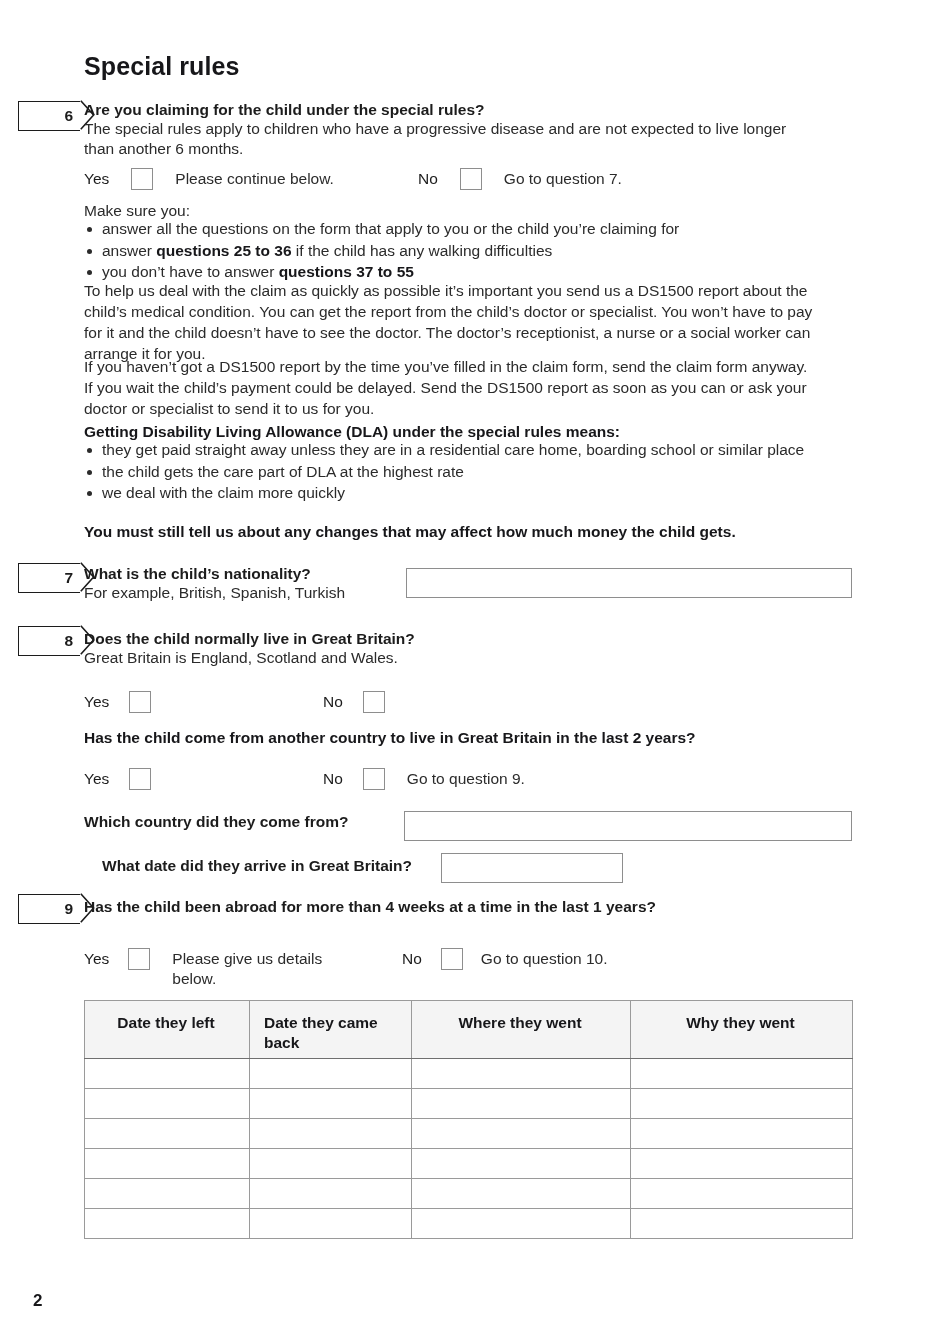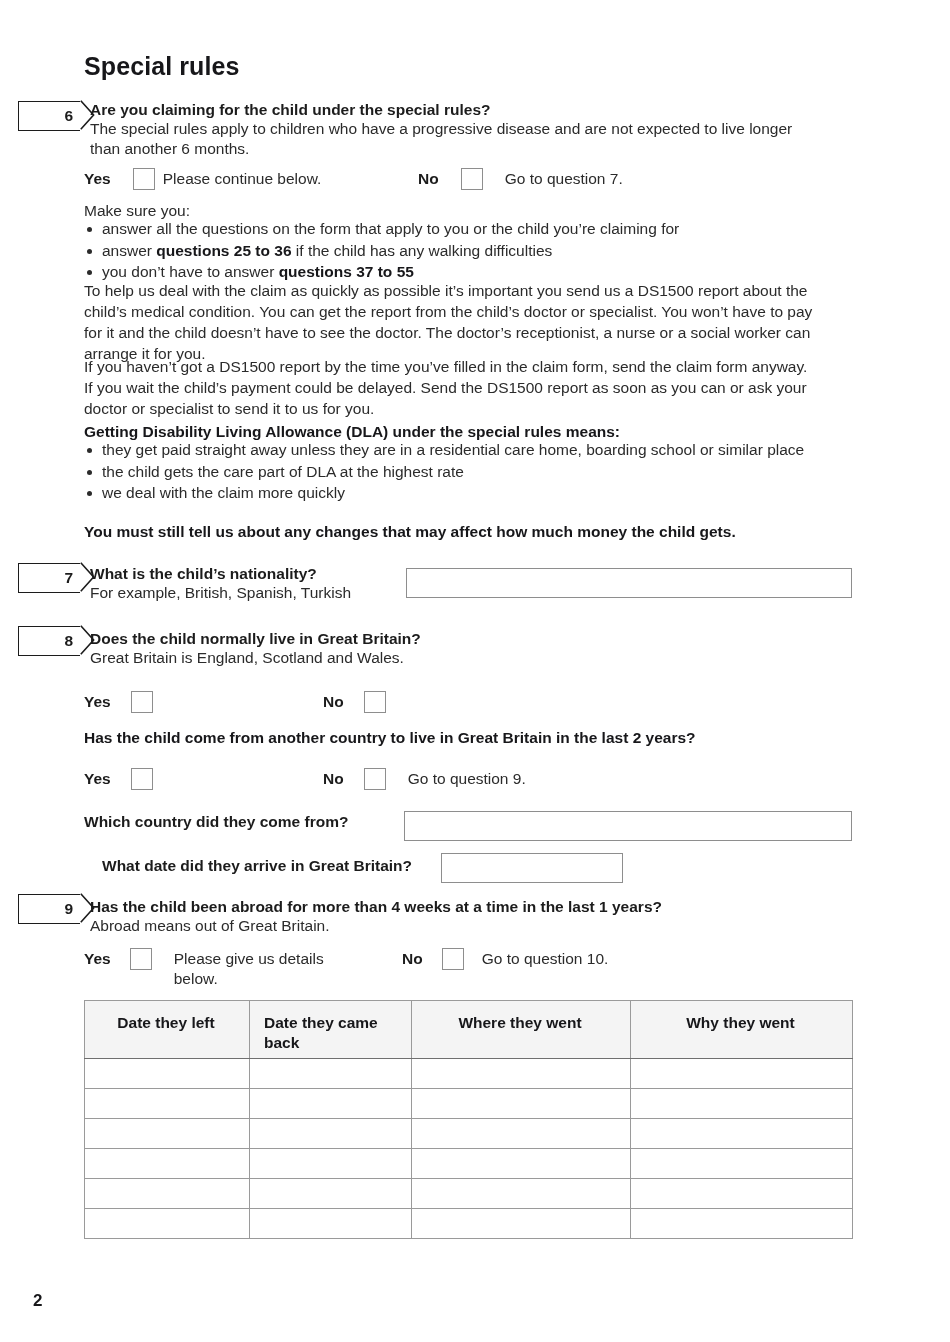--- a/index.html
+++ b/index.html
@@ -59,21 +59,20 @@
     right: -15px;
     top: -1.6px;
     width: 15px;
     height: 30px;
   }
 
   
   .qtext {
     position: absolute;
     left: 84px;
-    margin-left: 6px;
   }
   .q-title {
     font-weight: bold;
     font-size: 15.5px;
     line-height: 1.28;
   }
   .q-sub {
     font-size: 15.5px;
     line-height: 1.3;
     color: #2b2b2b;
@@ -112,21 +111,21 @@
   }
 
   
   .cbrow { position: absolute; }
   .opt {
     position: absolute;
     display: flex;
     align-items: flex-start;
   }
   .opt-label {
-    font-weight: bold;
+    font-weight: normal;
     font-size: 15.5px;
     line-height: 22px;
   }
   .checkbox {
     width: 22px;
     height: 22px;
     border: 1.7px solid #8e8e8e;
     background: #ffffff;
     flex: none;
   }
@@ -202,21 +201,21 @@
         </svg>
     </span>
   </div>
   <div class="qtext q-title" style="top:100px; width:740px">Are you claiming for the child under the special rules?</div>
   <div class="qtext q-sub" style="top:119px; width:710px">The special rules apply to children who have a progressive disease and are not expected to live longer than another 6 months.</div>
 
   <div class="cbrow" style="top:168px; left:0; width:950px">
     <div class="opt" style="left:84px">
       <span class="opt-label">Yes</span>
       <span class="checkbox" style="margin-left:22px"></span>
-      <span class="opt-note" style="margin-left:8px; width:210px; padding-top:1px">Please continue below.</span>
+      <span class="opt-note" style="margin-left:22px; width:210px; padding-top:1px">Please continue below.</span>
     </div>
     <div class="opt" style="left:418px">
       <span class="opt-label">No</span>
       <span class="checkbox" style="margin-left:22px"></span>
       <span class="opt-note" style="margin-left:22px; width:200px; padding-top:1px">Go to question 7.</span>
     </div>
   </div>
 
   <div class="para" style="top:201px; width:740px">Make sure you:</div>
   <ul class="bullets para" style="top:219px; width:760px">
@@ -292,21 +291,20 @@
 
   <div class="qbadge" style="top:894px">
     <span class="qnum">9</span>
     <span class="chev">
       <svg width="15" height="30" viewBox="0 0 15 30">
           <polyline points="0.8,0.8 13.6,15 0.8,29.2" fill="none" stroke="#1c1c1c" stroke-width="1.6"></polyline>
         </svg>
     </span>
   </div>
   <div class="qtext q-title" style="top:897px; width:680px">Has the child been abroad for more than 4 weeks at a time in the last 1 years?</div>
-  <div class="qtext q-sub" style="top:916px; width:500px">Abroad means out of Great Britain.</div>
 
   <div class="cbrow" style="top:948px; left:0; width:950px">
     <div class="opt" style="left:84px">
       <span class="opt-label">Yes</span>
       <span class="checkbox" style="margin-left:19px"></span>
       <span class="opt-note" style="margin-left:22px; width:158px; padding-top:1px">Please give us details below.</span>
     </div>
     <div class="opt" style="left:402px">
       <span class="opt-label">No</span>
       <span class="checkbox" style="margin-left:19px"></span>

